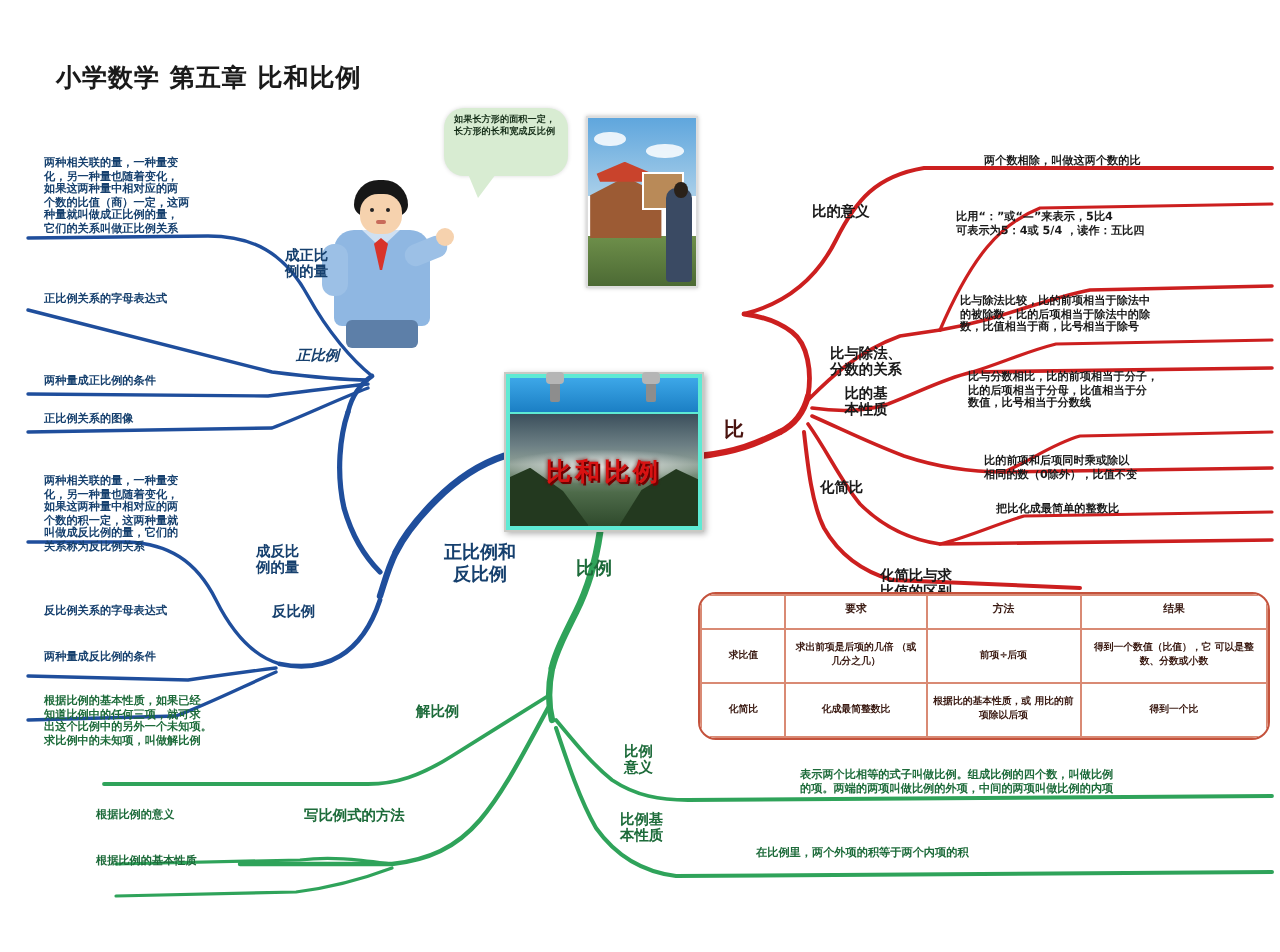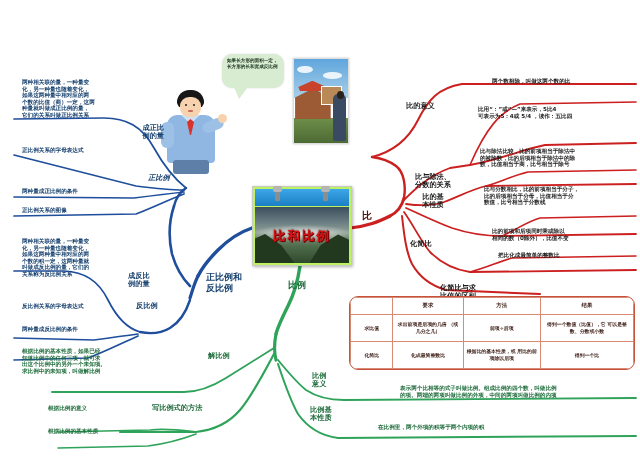--- a/index.html
+++ b/index.html
@@ -11,21 +11,21 @@
   .title{font-size:12.5px;font-weight:bold;letter-spacing:.5px;}
   .lbl{font-size:7.2px;font-weight:bold;}
   .leaf{font-size:5.6px;font-weight:bold;}
   .mid{font-size:9px;font-weight:bold;}
   .big{font-size:10px;font-weight:bold;}
   .blue{color:#16406e;}
   .green{color:#1d6b3a;}
   .red{color:#4a1410;}
   
   #center{position:absolute;left:252px;top:186px;width:98px;height:78px;
-          background:#bef264;border:1px solid #c9c9c4;box-shadow:1px 1px 3px rgba(0,0,0,.3);}
+          background:#5eead4;border:1px solid #c9c9c4;box-shadow:1px 1px 3px rgba(0,0,0,.3);}
   #center .top{position:absolute;left:2px;top:2px;right:2px;height:17px;
           background:linear-gradient(#3da7e8,#1b7fc4);}
   #center .clip{position:absolute;top:1px;width:5px;height:13px;background:#8d8d8d;border-radius:1px;}
   #center .clip::after{content:"";position:absolute;left:-2px;top:-2px;width:9px;height:6px;
           background:#b5b5b5;border-radius:2px;}
   #center .pic{position:absolute;left:2px;top:20px;right:2px;bottom:2px;overflow:hidden;
           background:linear-gradient(#3b4f5c 0%,#6c7f84 28%,#8fa096 45%,#4e6b4a 70%,#2f4a2c 100%);}
   #center .pic .mist{position:absolute;left:-10%;top:30%;width:120%;height:34%;
           background:radial-gradient(ellipse at 50% 50%,rgba(255,255,255,.85),rgba(255,255,255,0) 65%);}
   #center .pic .rock{position:absolute;bottom:0;width:46%;height:52%;background:#23391f;}
@@ -129,20 +129,21 @@
         <path d="M274,348 C258,358 242,368 226,378 C210,388 198,392 184,392 L52,392" stroke-width="1.9"></path>
         <path d="M274,354 C262,376 252,396 240,410 C228,424 214,430 196,432 L120,432" stroke-width="2.2"></path>
         <path d="M196,432 C180,430 166,428 150,430 L58,432" stroke-width="1.6"></path>
         <path d="M196,434 C180,440 164,444 148,446 L58,448" stroke-width="1.6"></path>
         <path d="M278,360 C288,372 296,382 306,390 C318,398 330,400 344,400 L636,398" stroke-width="1.9"></path>
         <path d="M278,364 C284,382 290,400 298,414 C308,428 322,436 338,438 L636,436" stroke-width="2"></path>
       </g>
     </g>
   </svg>
 
+  <div class="t title" style="left:28px;top:32px;">小学数学   第五章   比和比例</div>
 
   <div id="bubble">
     <div class="bt">如果长方形的面积一定，长方形的长和宽成反比例</div>
     <div class="tail"></div>
   </div>
 
   <div id="boy">
     <div class="body"></div>
       <div class="armL"></div>
       <div class="armR"></div>
@@ -230,21 +231,21 @@
         <td class="rowhead">化简比</td>
         <td>化成最简整数比</td>
         <td>根据比的基本性质，或
 用比的前项除以后项</td>
         <td>得到一个比</td>
       </tr>
     </tbody>
       </table>
   </div>
 
-  <div class="t mid blue" style="left:206px;top:272px;width:68px;">正比例和
+  <div class="t mid blue" style="left:206px;top:272px;text-align:center;width:68px;">正比例和
 反比例</div>
 
   <div class="t lbl blue" style="left:148px;top:174px;font-style:italic;">正比例</div>
   <div class="t lbl blue" style="left:122px;top:124px;text-align:right;width:42px;">成正比
 例的量</div>
   <div class="t leaf blue" style="left:22px;top:79px;">两种相关联的量，一种量变
 化，另一种量也随着变化，
 如果这两种量中相对应的两
 个数的比值（商）一定，这两
 种量就叫做成正比例的量，

